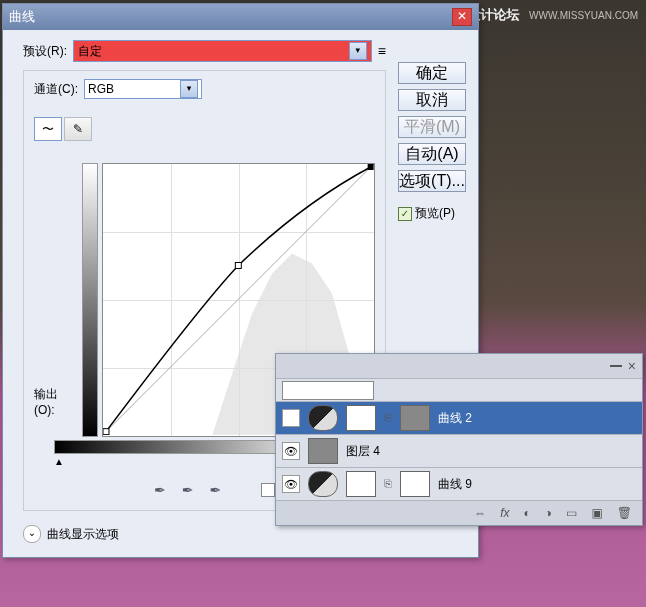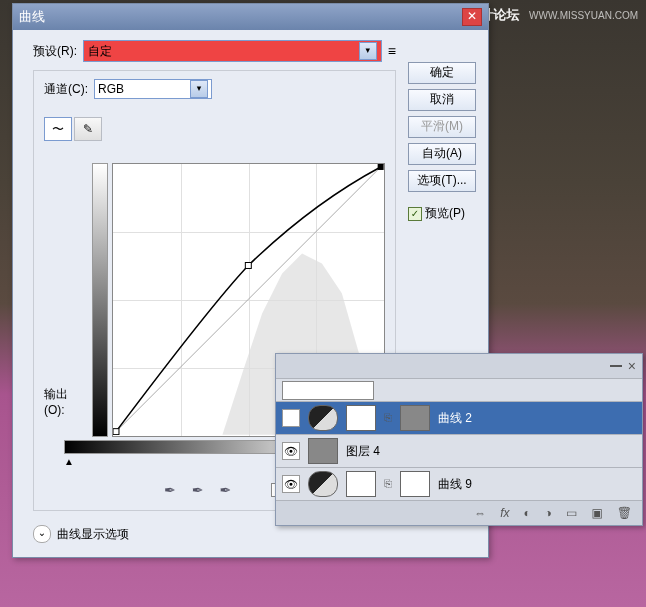--- a/index.html
+++ b/index.html
@@ -1,19 +1,19 @@
 <!DOCTYPE html>
 <html><head>
 <meta charset="utf-8">
 <style>
 body{margin:0;font-family:"Microsoft YaHei",SimSun,sans-serif;font-size:12px;background:#666;width:646px;height:607px;overflow:hidden;position:relative}
 .bg{position:absolute;inset:0;background:linear-gradient(180deg,#3a3630 0%,#4a4238 30%,#5a4a40 50%,#a8548e 65%,#b866a0 100%)}
 .watermark{position:absolute;top:6px;right:8px;color:#fff;font-size:13px;opacity:.95;font-weight:bold}
 .watermark .sub{font-size:10px;opacity:.7;font-weight:normal;margin-left:6px}
-.dialog{position:absolute;left:12px;top:3px;width:475px;background:#e8ecf4;border:1px solid #7a8ca8;box-shadow:2px 2px 6px rgba(0,0,0,.3)}
+.dialog{position:absolute;left:2px;top:3px;width:475px;background:#e8ecf4;border:1px solid #7a8ca8;box-shadow:2px 2px 6px rgba(0,0,0,.3)}
 .titlebar{background:linear-gradient(#8fa4c8,#6b84ac);color:#fff;padding:4px 6px;display:flex;justify-content:space-between;align-items:center;font-size:13px}
 .close-x{background:#d44;color:#fff;width:18px;height:16px;text-align:center;line-height:14px;border:1px solid #a33;font-size:12px;cursor:pointer}
 .body{padding:10px 20px 14px}
 .row{display:flex;align-items:center;margin-bottom:8px}
 .lbl{margin-right:6px}
 .preset-sel{flex:1;height:20px;border:1px solid #7b9bd0;background:#ef4444;padding:0 4px;display:flex;align-items:center;justify-content:space-between}
 .dd-arrow{width:16px;height:16px;background:linear-gradient(#dfe8f8,#b8cce8);border:1px solid #7b9bd0;text-align:center;line-height:14px;font-size:9px}
 .menu-ico{margin-left:6px;font-size:14px;cursor:pointer}
 .channel-box{border:1px solid #c8ccd4;padding:8px 10px 12px;margin-top:2px}
 .ch-sel{width:110px;height:18px;border:1px solid #7b9bd0;background:#fff;display:inline-flex;align-items:center;justify-content:space-between;padding:0 3px}
@@ -29,21 +29,21 @@
 .x-grad{width:272px;height:12px;background:linear-gradient(90deg,#000,#fff);margin:3px 0 0 20px;border:1px solid #999}
 .arrows{display:flex;justify-content:space-between;width:272px;margin:2px 0 0 20px;font-size:10px}
 .out-lbl{writing-mode:horizontal-tb;margin-right:4px;align-self:flex-end;padding-bottom:20px}
 .in-row{margin:6px 0 0 18px}
 .eyedrops{display:flex;gap:16px;margin:14px 0 0 120px;align-items:center}
 .eye{cursor:pointer;font-size:14px;color:#556}
 .chk{margin-left:24px;display:flex;align-items:center;gap:3px}
 .expand{margin-top:14px;display:flex;align-items:center;gap:6px;cursor:pointer}
 .exp-ico{width:16px;height:16px;border:1px solid #aaa;border-radius:8px;text-align:center;line-height:13px;font-size:10px;background:#fff}
 .btns{position:absolute;right:12px;top:32px;width:68px;display:flex;flex-direction:column;gap:5px}
-.btn{height:20px;border:1px solid #8a98b0;background:linear-gradient(#f8faff,#e0e8f4);text-align:center;line-height:19px;cursor:pointer;font-size:12px}
+.btn{height:20px;border:1px solid #8a98b0;background:linear-gradient(#f8faff,#e0e8f4);text-align:center;line-height:19px;cursor:pointer;font-size:16px}
 .btn.disabled{color:#999}
 .prev-chk{margin-top:8px;display:flex;align-items:center;gap:3px}
 .cb{width:12px;height:12px;border:1px solid #5a7a3a;background:#e8f4d8;display:inline-flex;align-items:center;justify-content:center;font-size:10px;color:#2a5a0a}
 .cb.empty{background:#fff;border-color:#888}
 
 .panel{position:absolute;left:275px;top:353px;width:366px;background:#dce0e8;border:1px solid #8a98b0;box-shadow:2px 2px 5px rgba(0,0,0,.3)}
 .panel-hdr{height:24px;background:#cfd4de;border-bottom:1px solid #b0b4bc;display:flex;justify-content:flex-end;align-items:center;padding:0 6px;gap:6px}
 .mini{width:12px;height:2px;background:#555}
 .pan-x{font-size:14px;color:#555;cursor:pointer}
 .blend-row{height:22px;display:flex;align-items:center;padding:0 6px;gap:8px;border-bottom:1px solid #b0b4bc}

